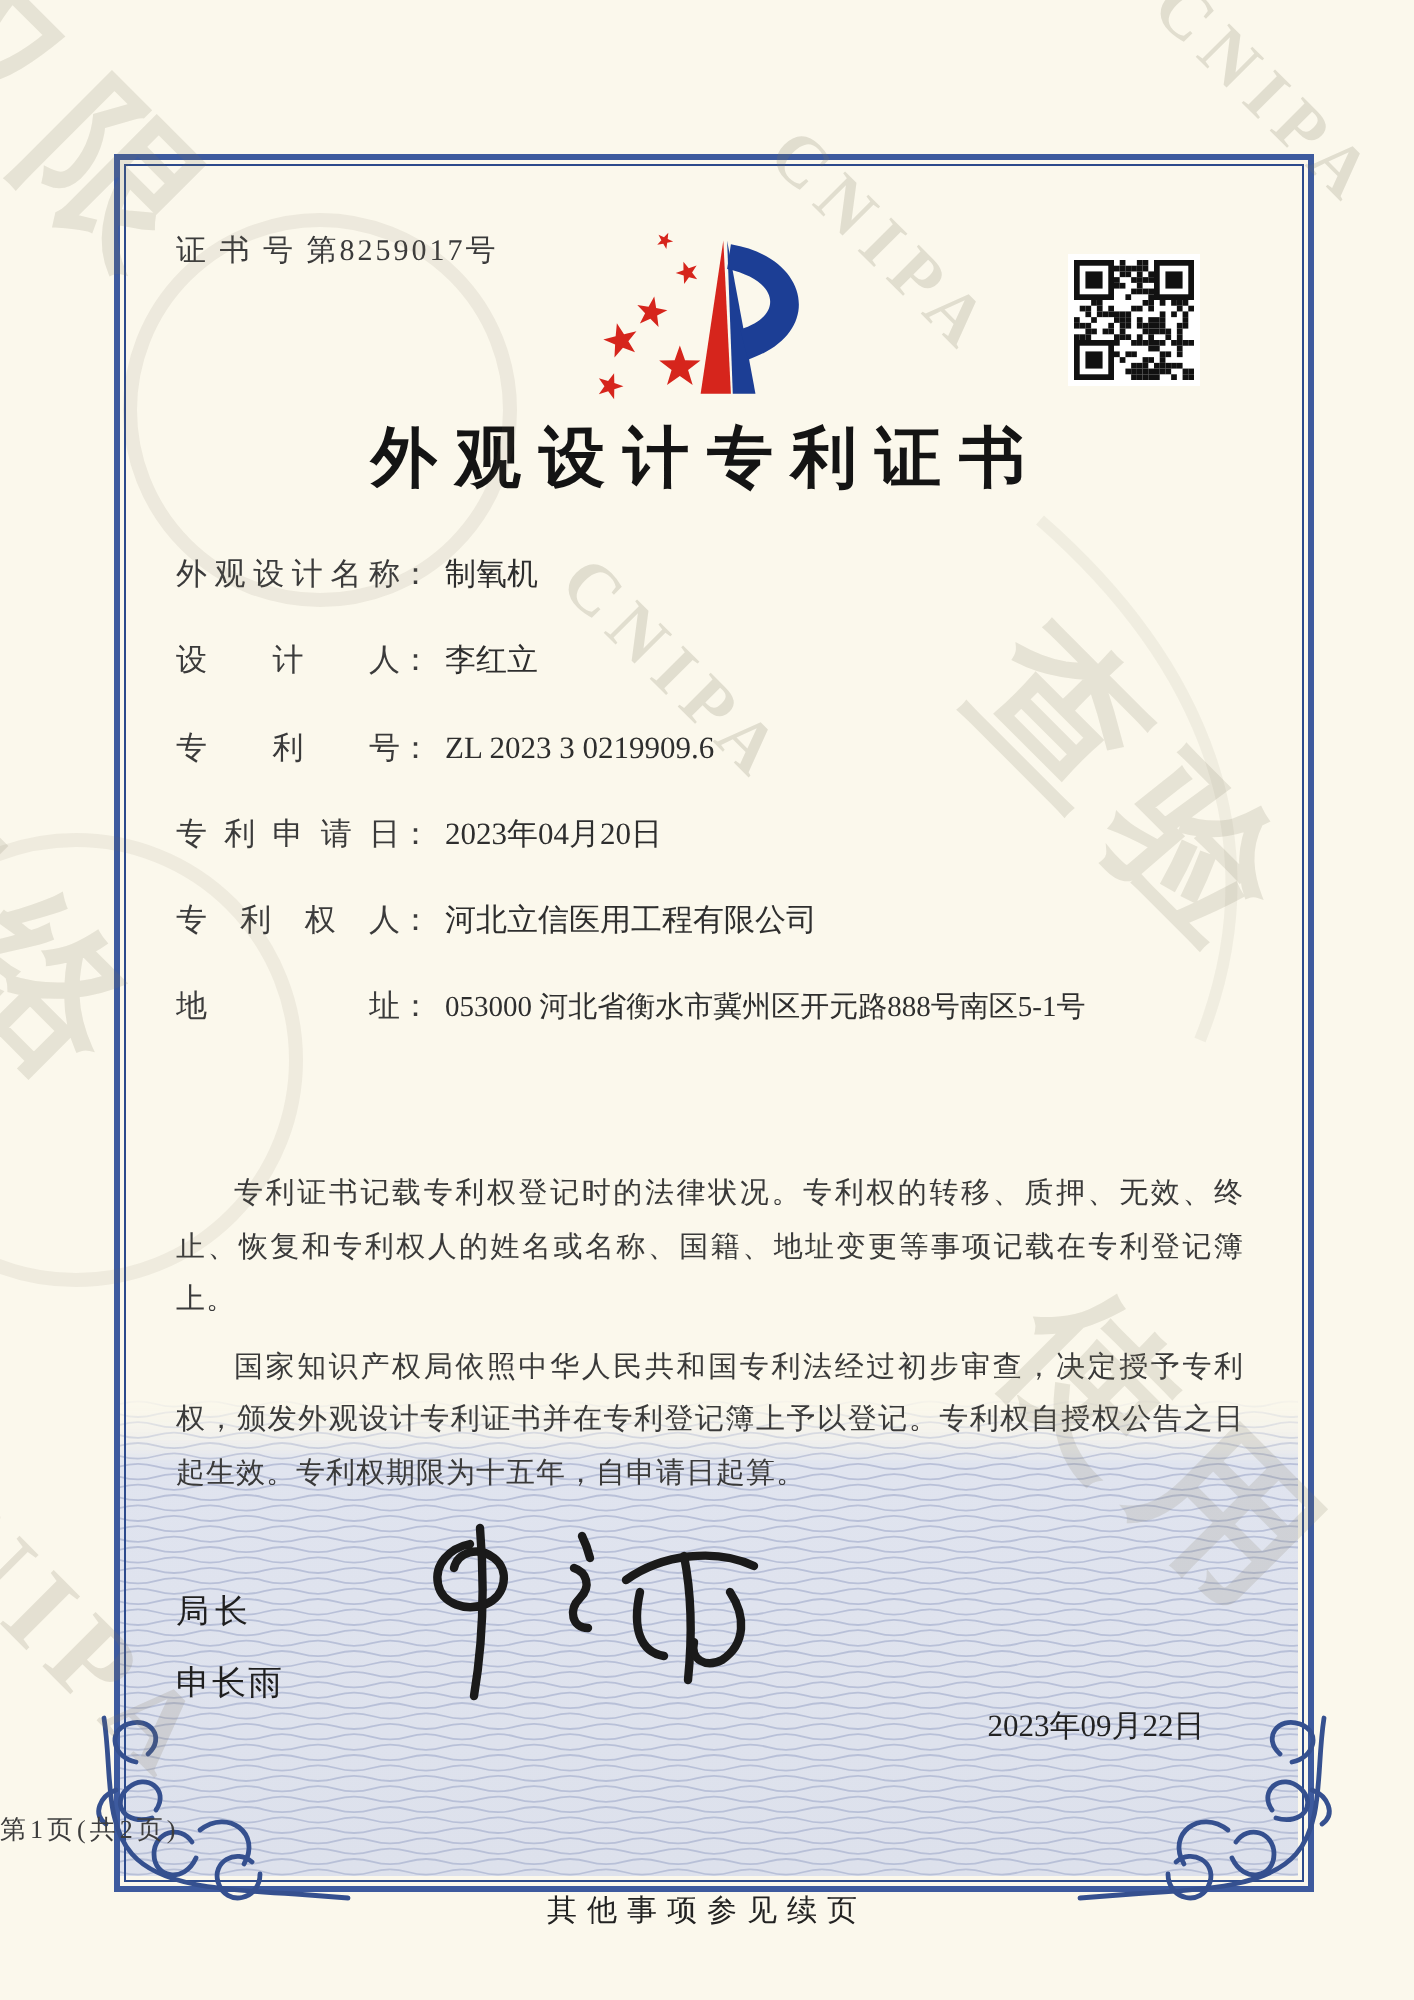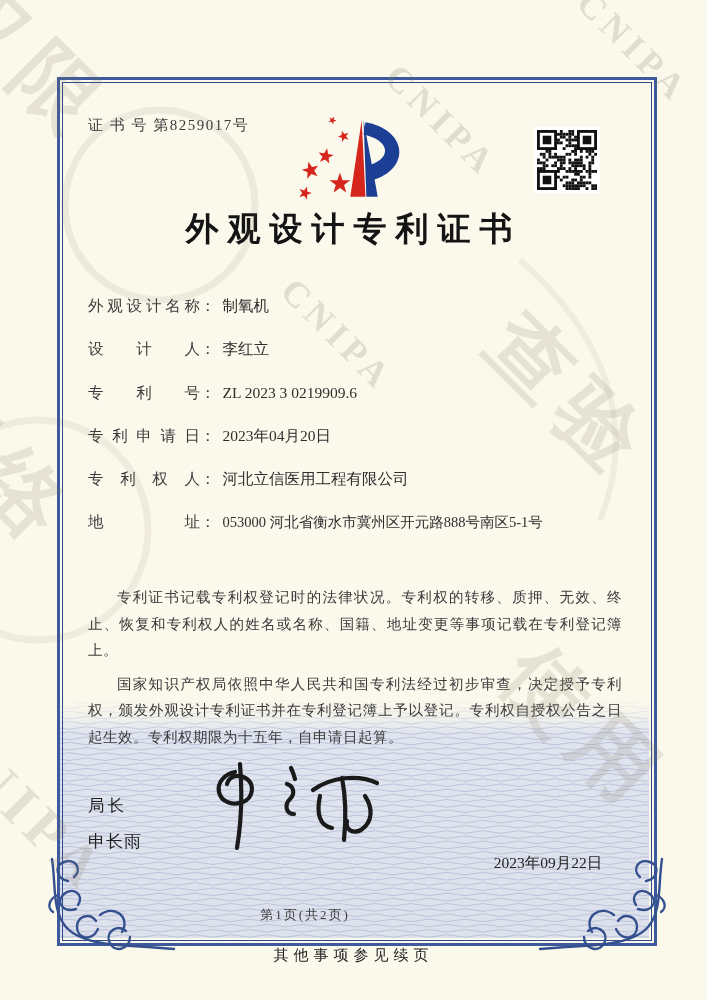--- a/index.html
+++ b/index.html
@@ -45,21 +45,21 @@
     position:absolute;left:534px;top:127px;width:66px;height:66px;z-index:3;
     background:#fff;padding:3px;box-sizing:border-box;
   }
   .title{
     position:absolute;left:0;top:207px;width:707px;z-index:3;
     text-align:center;font-size:33px;font-weight:bold;color:#141414;
     letter-spacing:9px;
   }
 
   
-  .fields{position:absolute;left:88px;top:296px;width:545px;z-index:3;}
+  .fields{position:absolute;left:88px;top:277px;width:545px;z-index:3;}
   .field-row{height:43.3px;font-size:15.5px;color:#333;white-space:nowrap;}
   .field-row .lbl{
     display:inline-block;width:112px;vertical-align:top;
     text-align:justify;text-align-last:justify;color:#3b3b3b;
   }
   .field-row .colon{display:inline-block;color:#3b3b3b;}
   .field-row .val{display:inline-block;margin-left:7px;color:#2e2e2e;}
   .field-row.addr .val{font-size:14.5px;}
   .pair2{display:inline-block;margin-left:34px;}
   .pair2 .lbl{width:96px;}
@@ -85,21 +85,21 @@
   .signer-name{position:absolute;left:88px;top:830px;z-index:3;font-size:17px;color:#1f1f1f;letter-spacing:1px;font-family:"Liberation Sans","DejaVu Sans",sans-serif;}
   .signature{position:absolute;left:195px;top:758px;width:205px;height:98px;z-index:3;}
   .issue-date{
     position:absolute;left:458px;top:853px;width:180px;z-index:3;
     text-align:center;font-size:15.5px;color:#222;
   }
 
   
   .page-indicator{
     position:absolute;left:0;top:906px;width:610px;z-index:3;
-    text-align:center;font-size:13px;color:#3d3d3d;letter-spacing:2px;
+    font-size:13px;color:#3d3d3d;letter-spacing:2px;
   }
   .footer-note{
     position:absolute;left:0;top:946px;width:707px;z-index:3;
     text-align:center;font-size:15px;color:#222;letter-spacing:5px;
   }
 </style>
 </head>
 <body>
 
 <div class="page">

